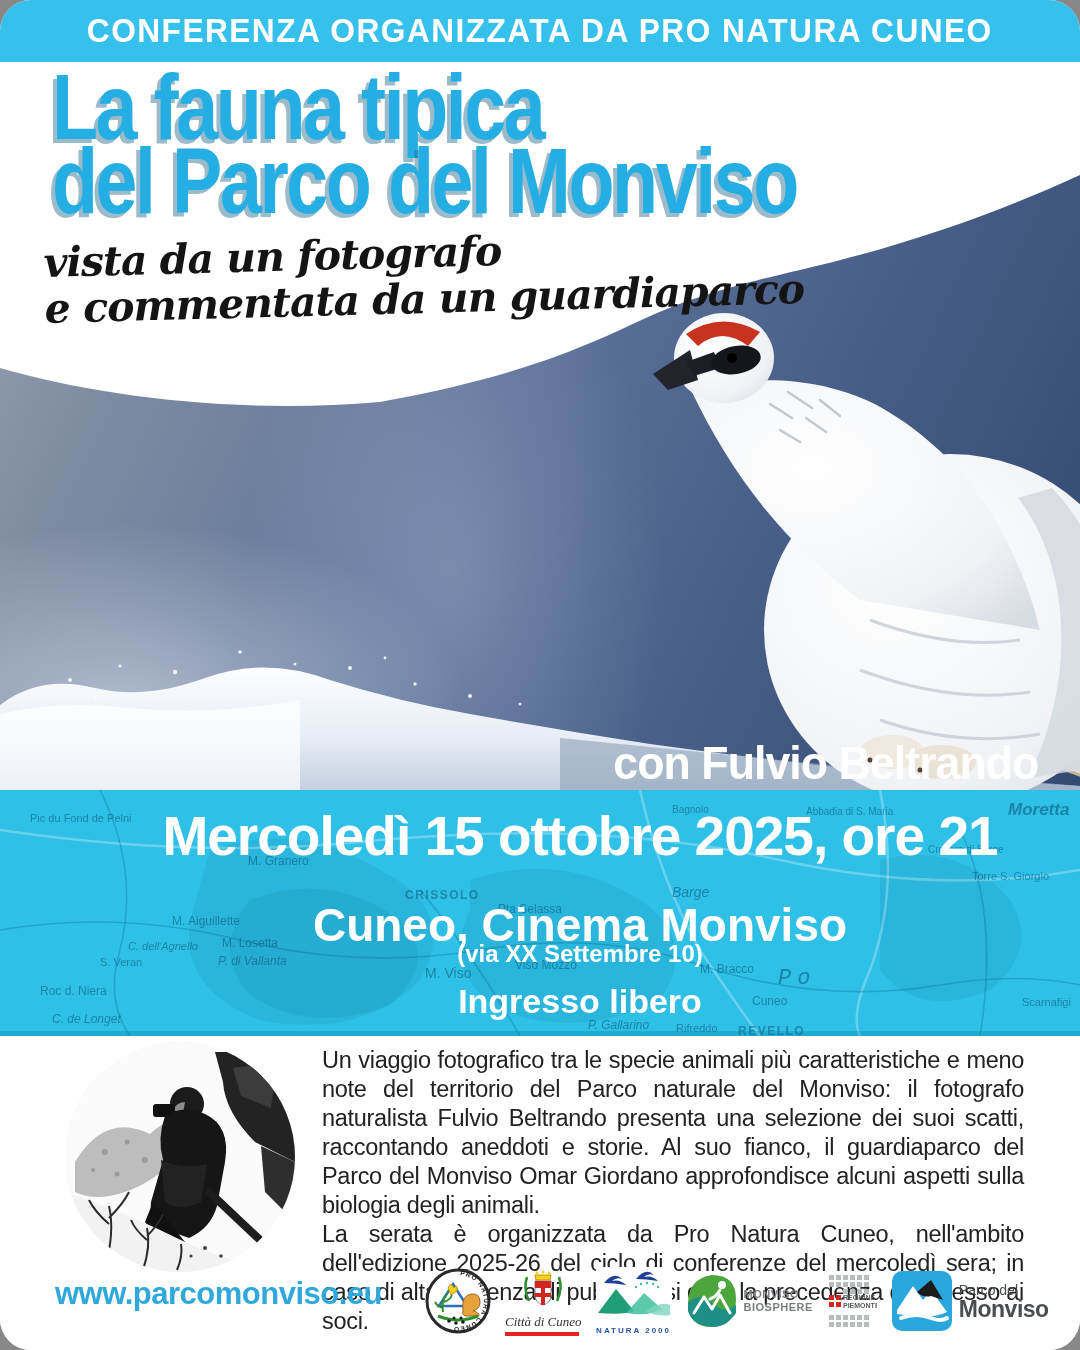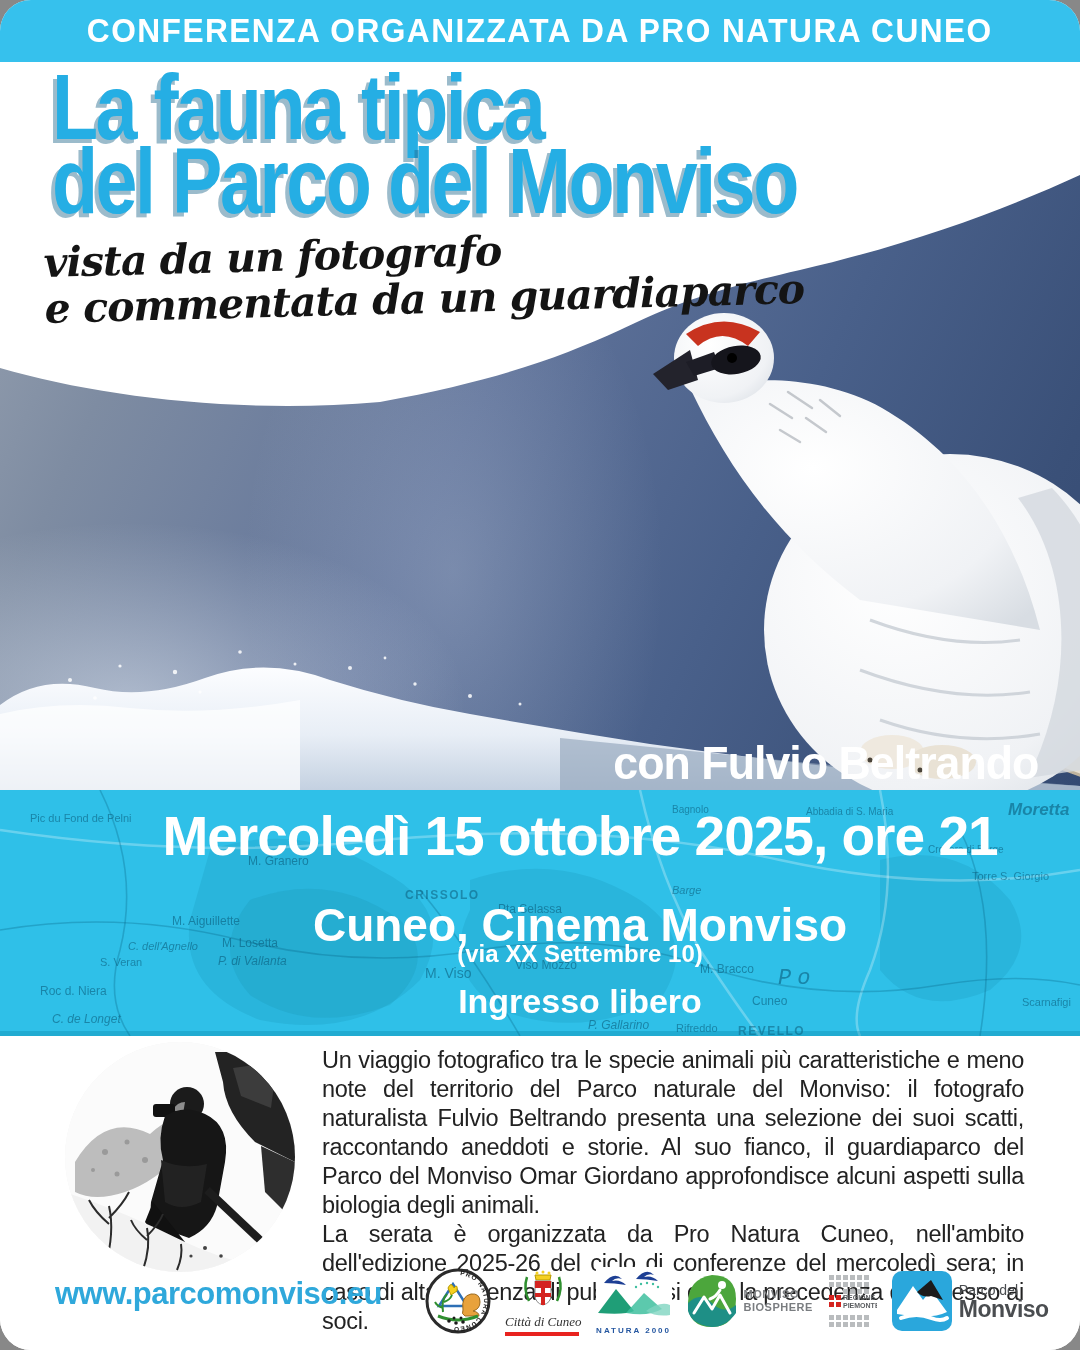--- a/index.html
+++ b/index.html
@@ -205,21 +205,21 @@
     <span class="map-label" style="left:222px;top:146px">M. Losetta</span>
     <span class="map-label it" style="left:218px;top:164px">P. di Vallanta</span>
     <span class="map-label" style="left:425px;top:175px;font-size:14px">M. Viso</span>
     <span class="map-label" style="left:515px;top:168px">Viso Mozzo</span>
     <span class="map-label it" style="left:128px;top:150px;font-size:11px">C. dell'Agnello</span>
     <span class="map-label" style="left:100px;top:166px;font-size:11px">S. Veran</span>
     <span class="map-label" style="left:40px;top:194px">Roc d. Niera</span>
     <span class="map-label it" style="left:52px;top:222px">C. de Longet</span>
     <span class="map-label" style="left:672px;top:14px;font-size:10px">Bagnolo</span>
     <span class="map-label it" style="left:1008px;top:10px;font-size:17px;font-weight:bold">Moretta</span>
-    <span class="map-label it" style="left:672px;top:94px;font-size:11px">Barge</span>
+    <span class="map-label it" style="left:672px;top:94px;font-size:14px">Barge</span>
     <span class="map-label" style="left:972px;top:80px;font-size:11px">Torre S. Giorgio</span>
     <span class="map-label" style="left:700px;top:172px">M. Bracco</span>
     <span class="map-label" style="left:752px;top:204px">Cuneo</span>
     <span class="map-label caps" style="left:738px;top:234px">REVELLO</span>
     <span class="map-label" style="left:676px;top:232px;font-size:11px">Rifreddo</span>
     <span class="map-label" style="left:1022px;top:206px;font-size:11px">Scarnafigi</span>
     <span class="map-label it" style="left:588px;top:228px">P. Gallarino</span>
     <span class="map-label big" style="left:778px;top:176px">Po</span>
     <span class="map-label" style="left:806px;top:16px;font-size:10px">Abbadia di S. Maria</span>
     <span class="map-label" style="left:928px;top:54px;font-size:10px">Crocera di Barge</span>

